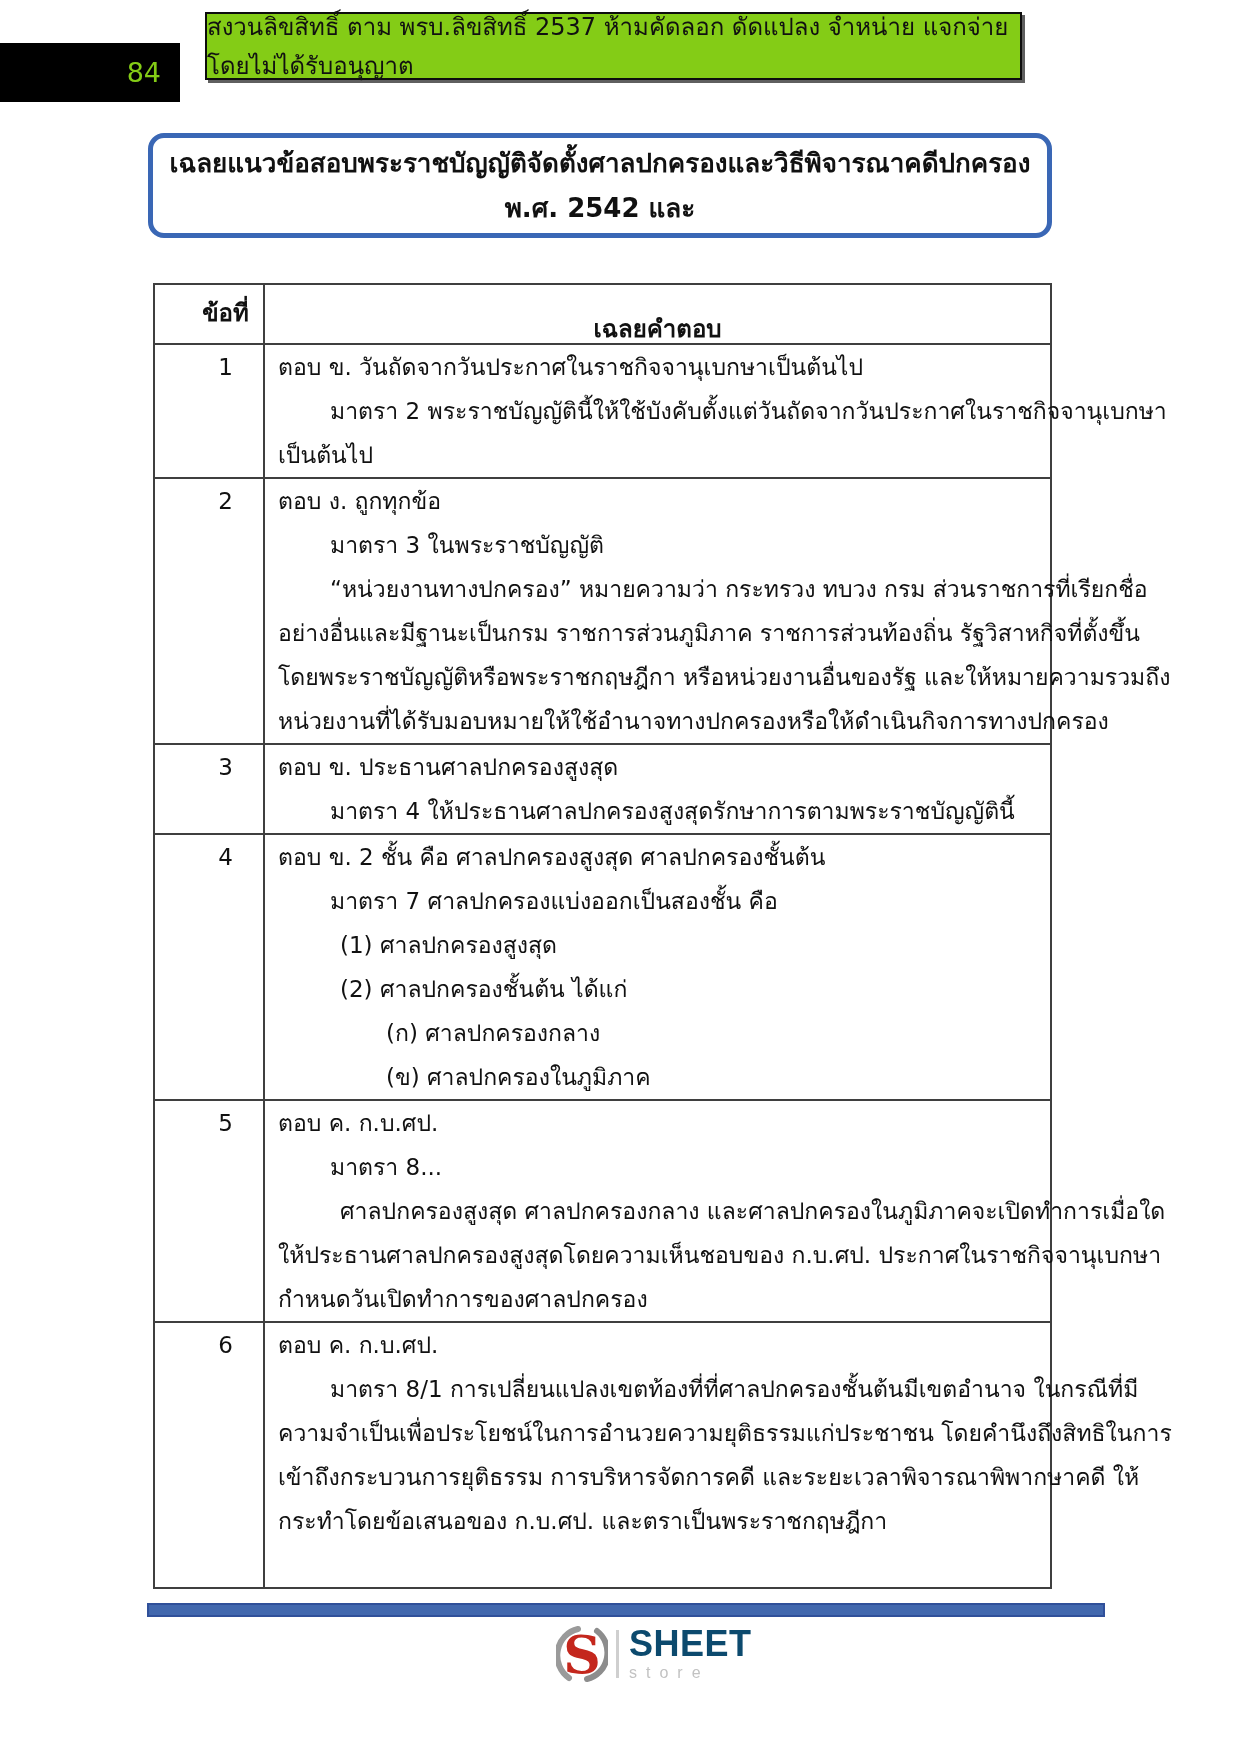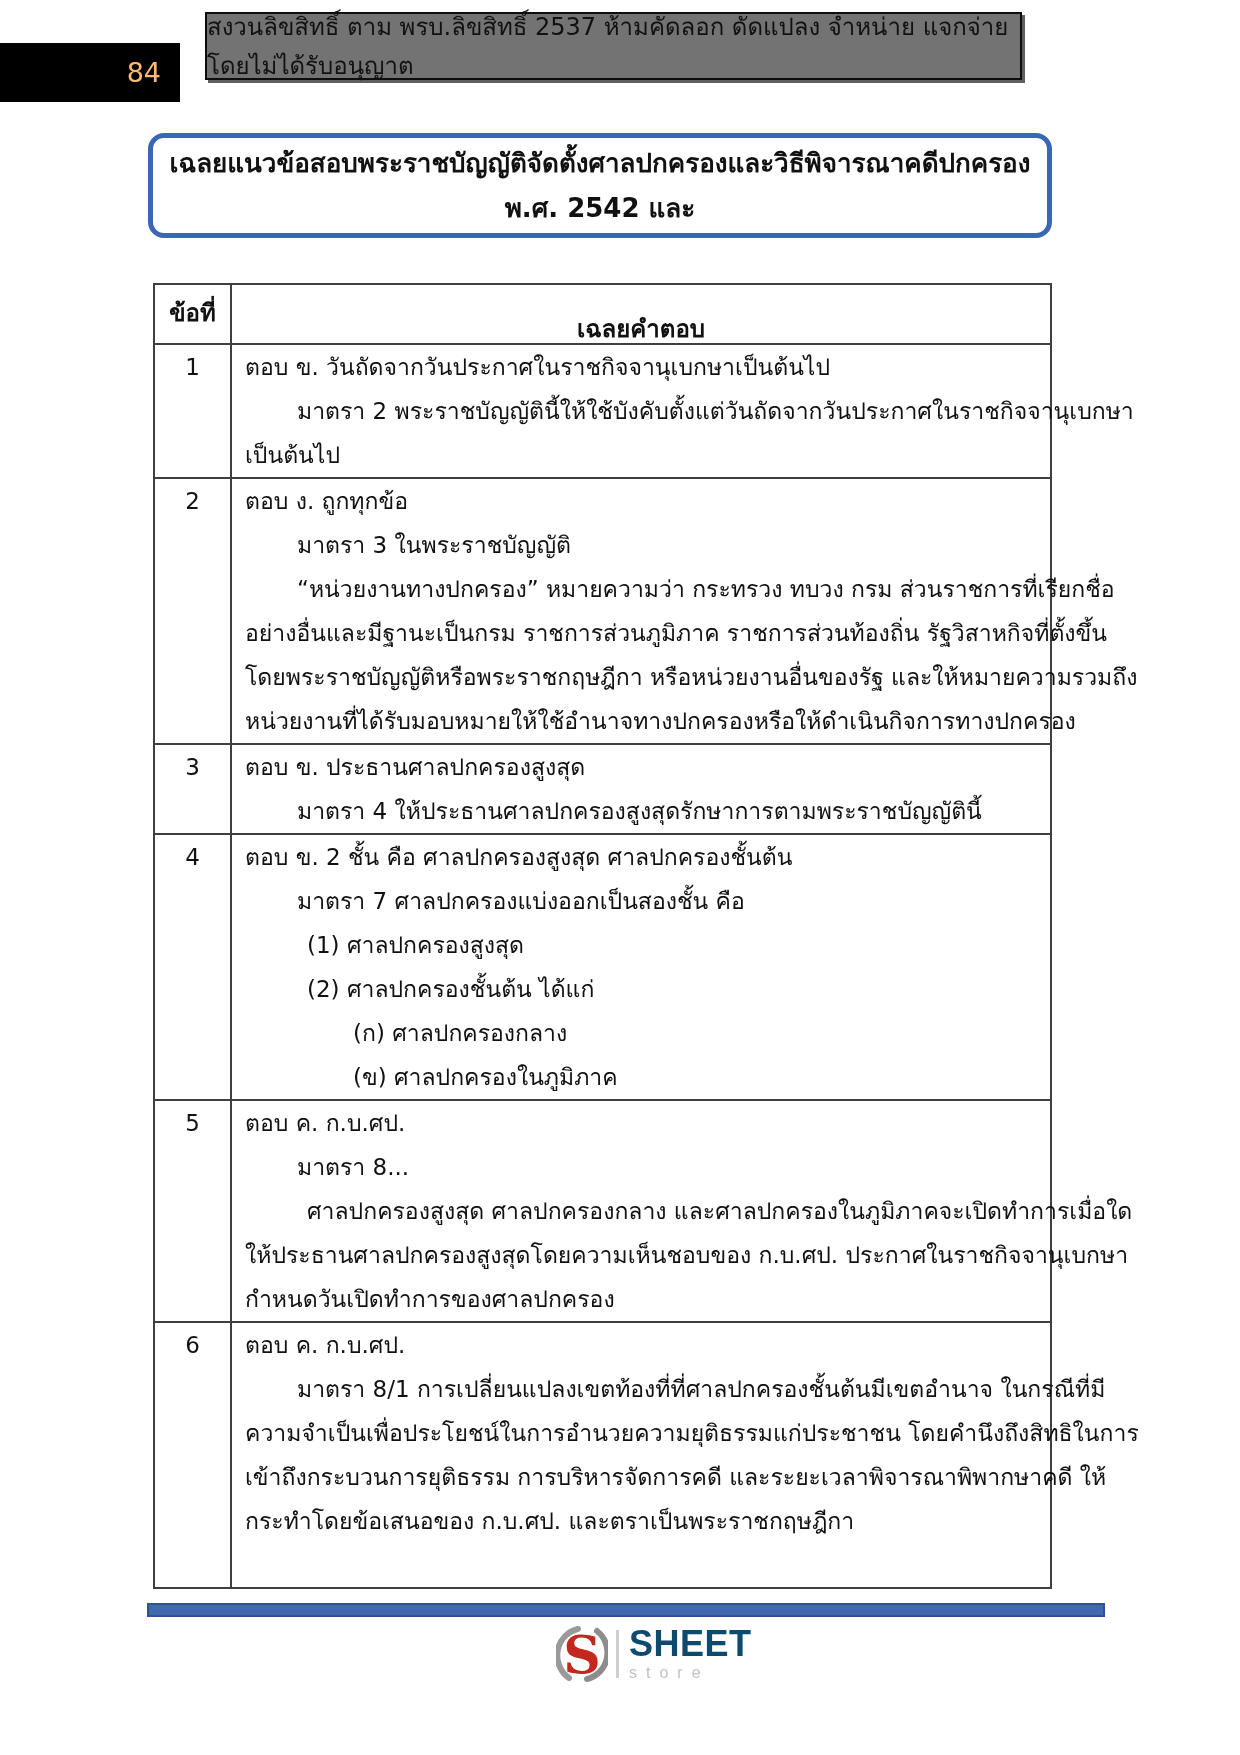--- a/index.html
+++ b/index.html
@@ -2,42 +2,42 @@
 <html><head>
 <meta charset="utf-8">
 <style>
   * { margin:0; padding:0; box-sizing:border-box; }
   html,body { background:#ffffff; }
   body { font-family:"DejaVu Sans", "Liberation Sans", sans-serif; color:#111; }
   .page { position:relative; width:1240px; height:1755px; background:#fff; overflow:hidden; }
 
   
   .pageno { position:absolute; left:0; top:43px; width:180px; height:59px;
-            background:#000; color:#fdba74; font-size:27px; text-align:right;
+            background:#000; color:#84cc16; font-size:27px; text-align:right;
             line-height:59px; padding-right:19px; }
 
   
   .copyright { position:absolute; left:205px; top:12px; width:817px; height:68px;
                border:2px solid #0d0d0d; box-shadow:3px 3px 0 #5f5f5f;
                display:flex; align-items:center; justify-content:center;
-               font-size:24px; background:#737373; }
+               font-size:24px; background:#84cc16; }
 
   
   .titlebox { position:absolute; left:148px; top:133px; width:904px; height:105px;
               border:5px solid #3a67b5; border-radius:16px; background:#fff;
               display:flex; flex-direction:column; align-items:center; justify-content:center;
               font-weight:bold; font-size:26px; line-height:45px; text-align:center; }
 
   
   .table { position:absolute; left:153px; top:283px; width:899px;
            border:2px solid #3f3f3f; background:#fff; font-size:23px; }
   .thead { display:flex; height:58px; font-weight:bold; font-size:24px; }
   .row   { display:flex; border-top:2px solid #3f3f3f; }
   .numcell { width:77px; flex:0 0 77px; border-right:2px solid #3f3f3f;
-             text-align:center; line-height:44px; }
+             text-align:center; line-height:44px;margin-left:33px; }
   .thead .numcell, .thead .anscell { line-height:56px; }
   .anscell { flex:1 1 auto; padding:0 10px 0 13px; }
   .thead .anscell { text-align:center; padding:16px; }
   .numcell.body { font-size:23px; }
   .line { line-height:44px; min-height:44px; white-space:nowrap; }
   .line .b { font-weight:normal; }
   .ind0 { padding-left:0; }
   .ind1 { padding-left:52px; }
   .ind2 { padding-left:62px; }
   .ind3 { padding-left:108px; }

